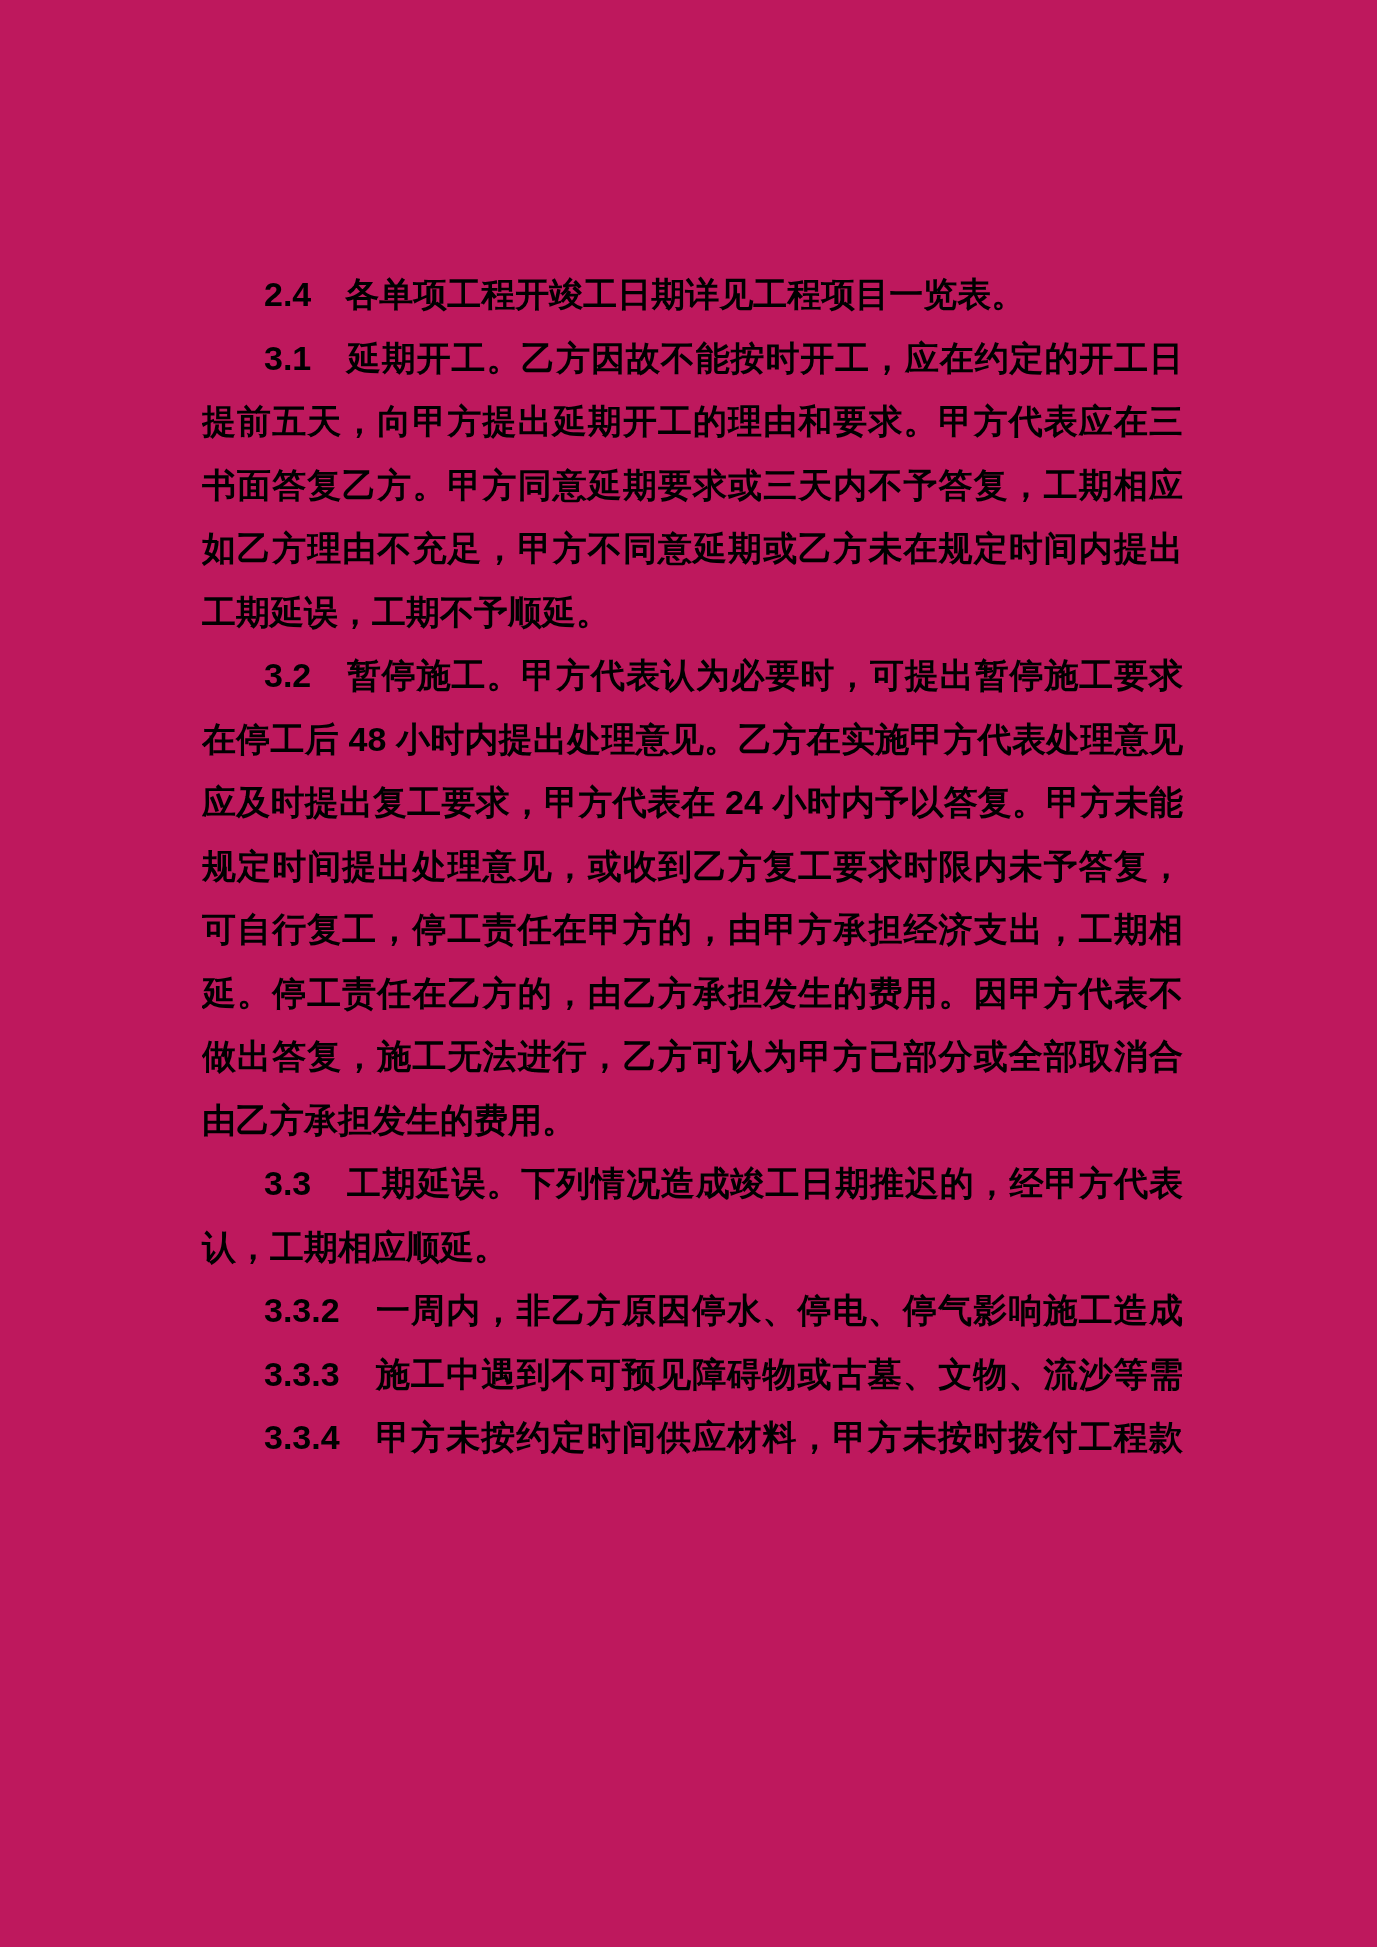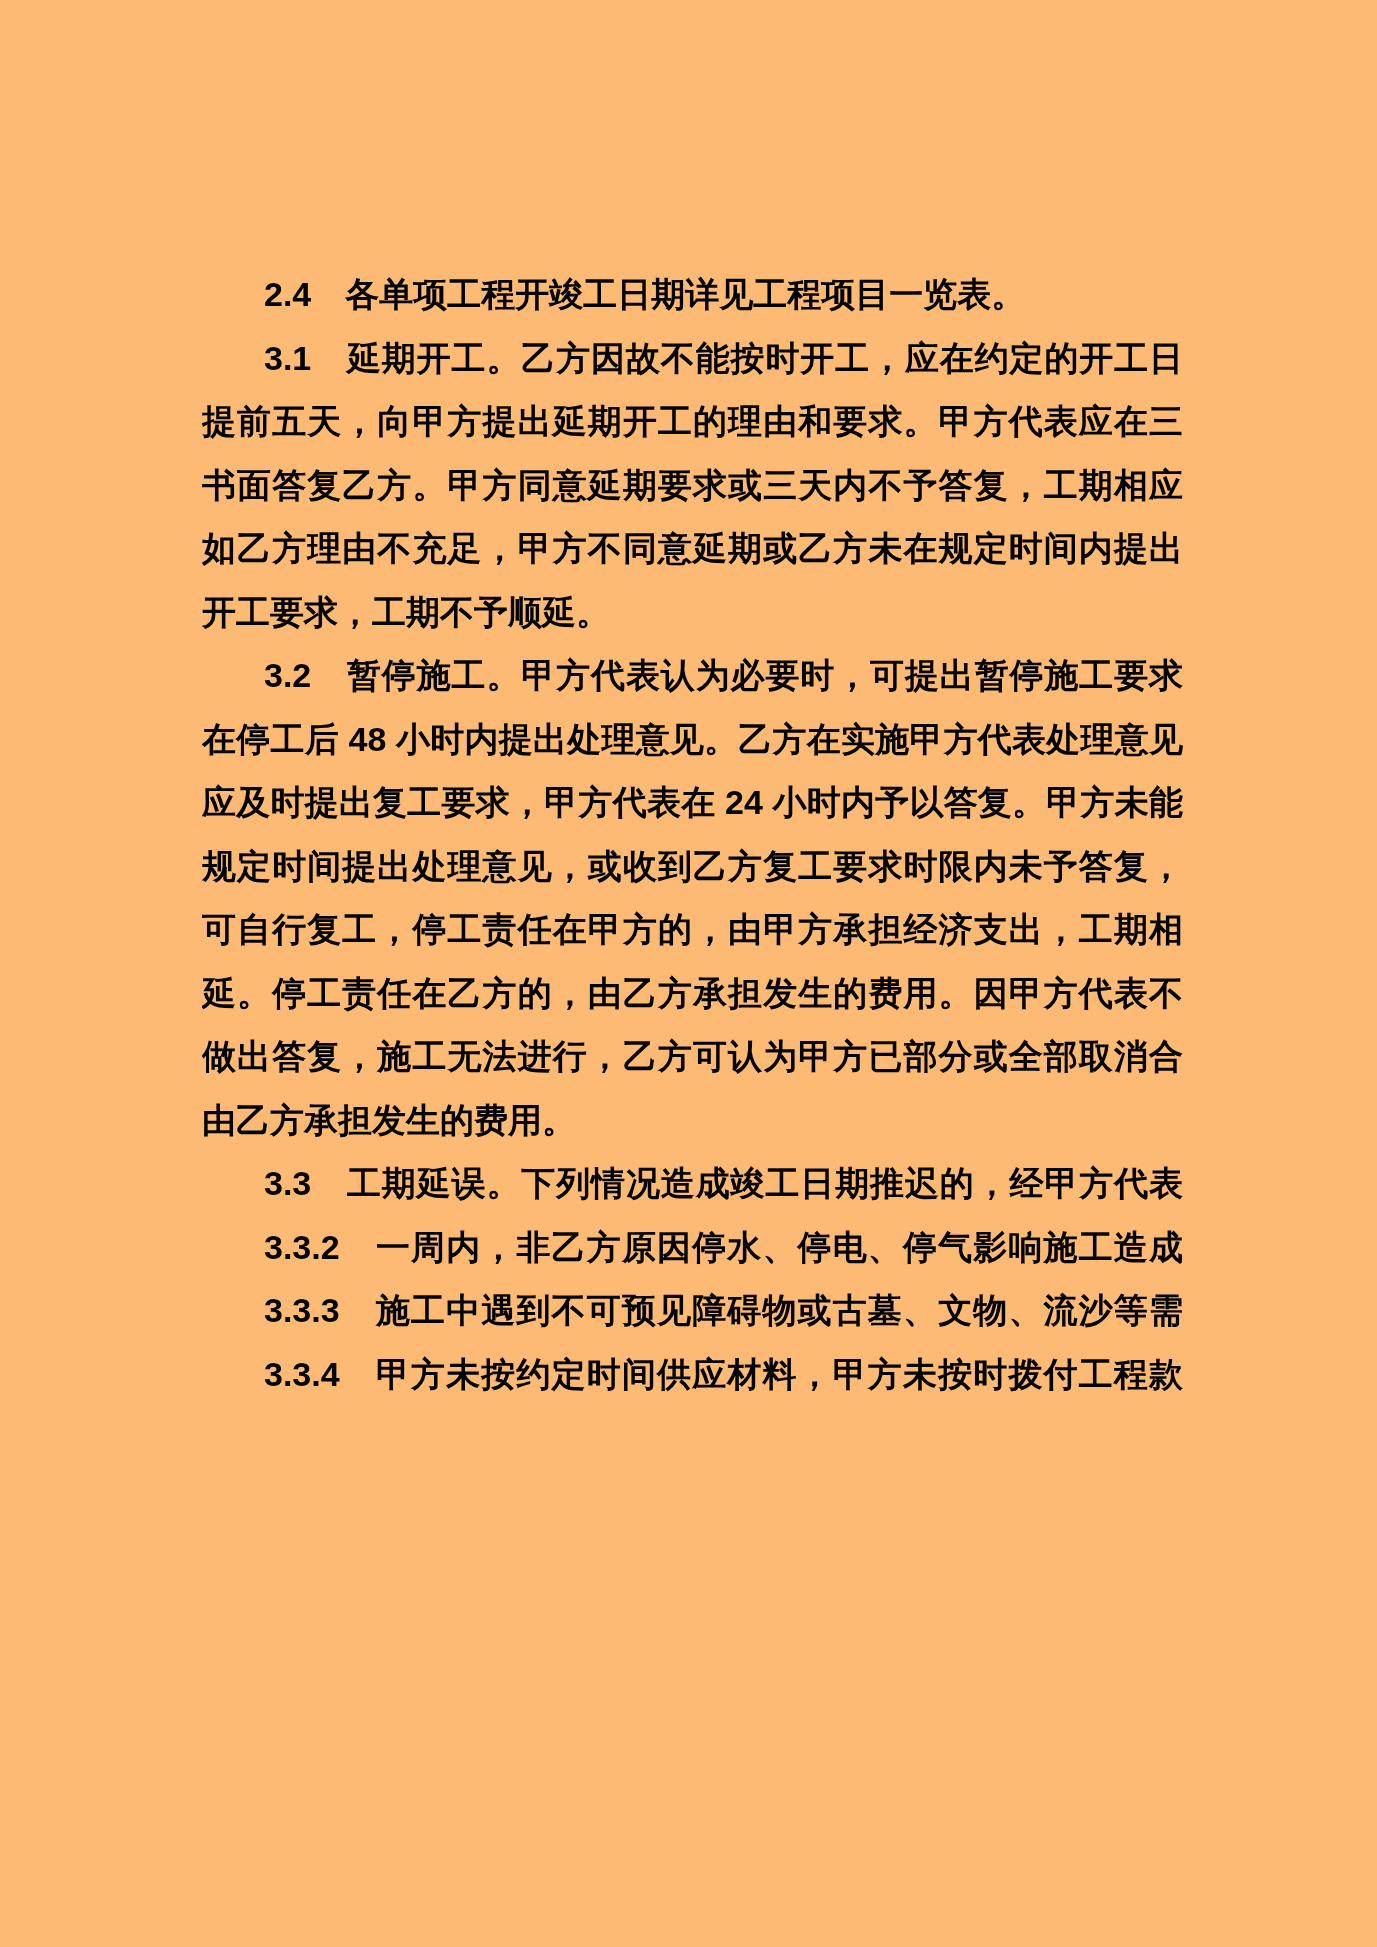--- a/index.html
+++ b/index.html
@@ -4,21 +4,21 @@
 <style>
   html, body {
     margin: 0;
     padding: 0;
     background: #ffffff;
   }
   .page {
     position: relative;
     width: 1377px;
     height: 1947px;
-    background: #fdba74;
+    background: #be185d;
     overflow: hidden;
     font-family: "Liberation Sans", "DejaVu Sans", sans-serif;
   }
   .text-block {
     position: absolute;
     left: 202px;
     top: 263px;
     width: 981px;
   }
   .line {
@@ -46,27 +46,28 @@
 </head>
 <body>
 
 <div class="page">
   <div class="text-block">
     <div class="line indent">2.4　各单项工程开竣工日期详见工程项目一览表。</div>
     <div class="line indent justify">3.1　延期开工。乙方因故不能按时开工，应在约定的开工日期</div>
     <div class="line justify">提前五天，向甲方提出延期开工的理由和要求。甲方代表应在三天内</div>
     <div class="line justify">书面答复乙方。甲方同意延期要求或三天内不予答复，工期相应顺延。</div>
     <div class="line justify">如乙方理由不充足，甲方不同意延期或乙方未在规定时间内提出延期</div>
-    <div class="line">开工要求，工期不予顺延。</div>
+    <div class="line">工期延误，工期不予顺延。</div>
     <div class="line indent justify">3.2　暂停施工。甲方代表认为必要时，可提出暂停施工要求并</div>
     <div class="line justify">在停工后 48 小时内提出处理意见。乙方在实施甲方代表处理意见后，</div>
     <div class="line justify">应及时提出复工要求，甲方代表在 24 小时内予以答复。甲方未能在</div>
     <div class="line justify">规定时间提出处理意见，或收到乙方复工要求时限内未予答复，乙方</div>
     <div class="line justify">可自行复工，停工责任在甲方的，由甲方承担经济支出，工期相应顺</div>
     <div class="line justify">延。停工责任在乙方的，由乙方承担发生的费用。因甲方代表不及时</div>
     <div class="line justify">做出答复，施工无法进行，乙方可认为甲方已部分或全部取消合同，</div>
     <div class="line">由乙方承担发生的费用。</div>
     <div class="line indent justify">3.3　工期延误。下列情况造成竣工日期推迟的，经甲方代表确</div>
+    <div class="line">认，工期相应顺延。</div>
     <div class="line indent justify">3.3.2　一周内，非乙方原因停水、停电、停气影响施工造成停</div>
     <div class="line indent justify">3.3.3　施工中遇到不可预见障碍物或古墓、文物、流沙等需处</div>
     <div class="line indent justify">3.3.4　甲方未按约定时间供应材料，甲方未按时拨付工程款及</div>
   </div>
 </div>
 
 </body></html>

